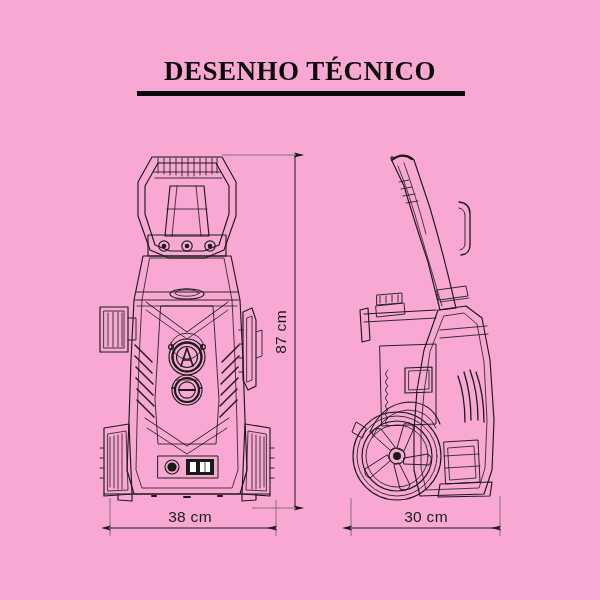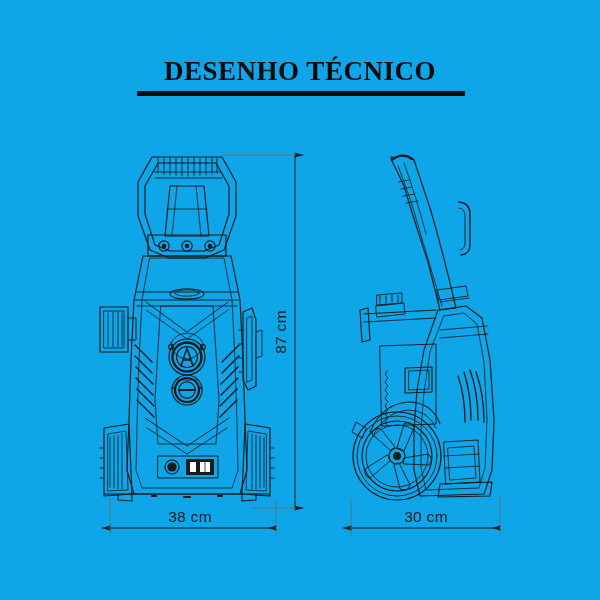--- a/index.html
+++ b/index.html
@@ -12,21 +12,21 @@
     height: 600px;
     overflow: hidden;
     font-family: "Liberation Sans", sans-serif;
     position: relative;
   }
   #sheet {
     position: absolute;
     left: 0; top: 0;
     width: 600px;
     height: 600px;
-    background: #0ea5e9;
+    background: #f9a8d4;
   }
   #title-block {
     position: absolute;
     left: 0;
     top: 55px;
     width: 600px;
     text-align: center;
   }
   #doc-title {
     font-family: "Liberation Serif", serif;

